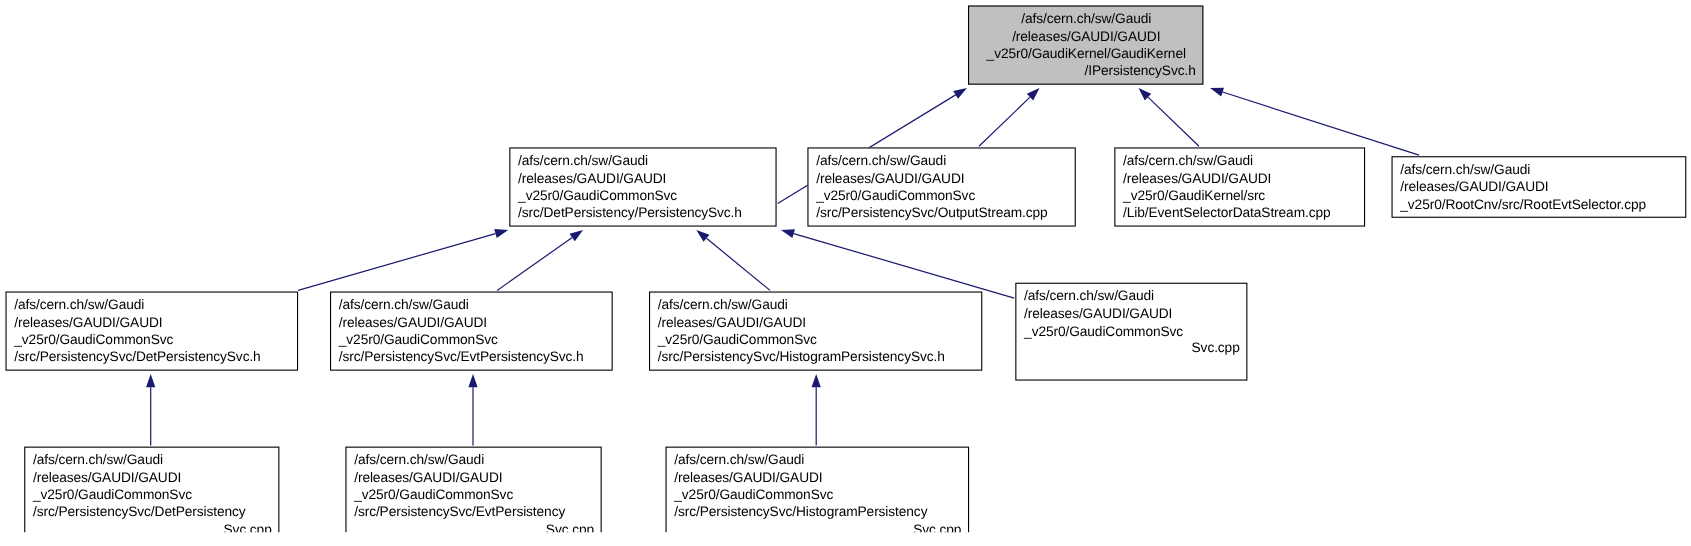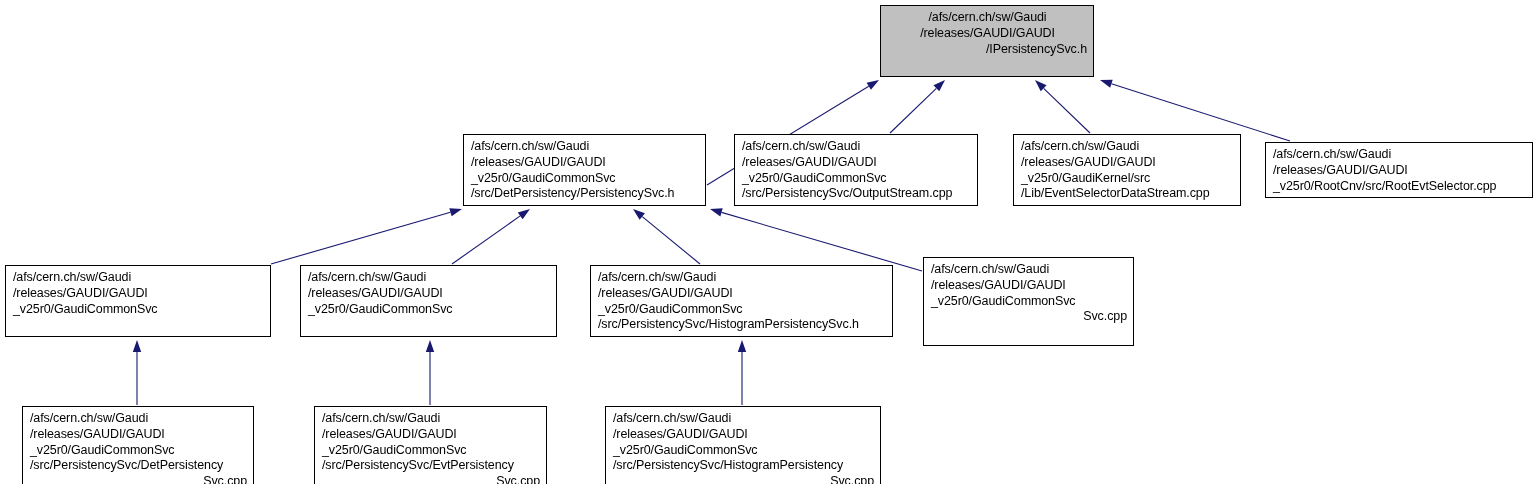--- a/index.html
+++ b/index.html
@@ -90,26 +90,26 @@
       <g>
         <line x1="430" y1="405" x2="430" y2="352" stroke="#191970" stroke-width="1.1"></line>
         <polygon points="430,340 434.2,352 425.8,352" fill="#191970"></polygon>
       </g>
       <g>
         <line x1="742" y1="405" x2="742" y2="352" stroke="#191970" stroke-width="1.1"></line>
         <polygon points="742,340 746.2,352 737.8,352" fill="#191970"></polygon>
       </g>
     </svg>
   <div id="node-layer">
-      <div class="node root" style="left: 880px; top: 5px; width: 214px; height: 72px; background: rgb(192, 192, 192); border-color: rgb(0, 0, 0); color: rgb(0, 0, 0);"><span class="ln">/afs/cern.ch/sw/Gaudi</span><span class="ln">/releases/GAUDI/GAUDI</span><span class="ln ctr">/IPersistencySvc.h</span></div>
+      <div class="node root" style="left: 880px; top: 5px; width: 214px; height: 72px; background: rgb(192, 192, 192); border-color: rgb(0, 0, 0); color: rgb(0, 0, 0);"><span class="ln">/afs/cern.ch/sw/Gaudi</span><span class="ln">/releases/GAUDI/GAUDI</span><span class="ln">_v25r0/GaudiKernel/GaudiKernel</span><span class="ln ctr">/IPersistencySvc.h</span></div>
       <div class="node" style="left: 463px; top: 134px; width: 243px; height: 72px; background: rgb(255, 255, 255); border-color: rgb(0, 0, 0); color: rgb(0, 0, 0);"><span class="ln">/afs/cern.ch/sw/Gaudi</span><span class="ln">/releases/GAUDI/GAUDI</span><span class="ln">_v25r0/GaudiCommonSvc</span><span class="ln">/src/DetPersistency/PersistencySvc.h</span></div>
       <div class="node" style="left: 734px; top: 134px; width: 244px; height: 72px; background: rgb(255, 255, 255); border-color: rgb(0, 0, 0); color: rgb(0, 0, 0);"><span class="ln">/afs/cern.ch/sw/Gaudi</span><span class="ln">/releases/GAUDI/GAUDI</span><span class="ln">_v25r0/GaudiCommonSvc</span><span class="ln">/src/PersistencySvc/OutputStream.cpp</span></div>
       <div class="node" style="left: 1013px; top: 134px; width: 228px; height: 72px; background: rgb(255, 255, 255); border-color: rgb(0, 0, 0); color: rgb(0, 0, 0);"><span class="ln">/afs/cern.ch/sw/Gaudi</span><span class="ln">/releases/GAUDI/GAUDI</span><span class="ln">_v25r0/GaudiKernel/src</span><span class="ln">/Lib/EventSelectorDataStream.cpp</span></div>
       <div class="node" style="left: 1265px; top: 142px; width: 268px; height: 56px; background: rgb(255, 255, 255); border-color: rgb(0, 0, 0); color: rgb(0, 0, 0);"><span class="ln">/afs/cern.ch/sw/Gaudi</span><span class="ln">/releases/GAUDI/GAUDI</span><span class="ln">_v25r0/RootCnv/src/RootEvtSelector.cpp</span></div>
-      <div class="node" style="left: 5px; top: 265px; width: 266px; height: 72px; background: rgb(255, 255, 255); border-color: rgb(0, 0, 0); color: rgb(0, 0, 0);"><span class="ln">/afs/cern.ch/sw/Gaudi</span><span class="ln">/releases/GAUDI/GAUDI</span><span class="ln">_v25r0/GaudiCommonSvc</span></div>
-      <div class="node" style="left: 300px; top: 265px; width: 257px; height: 72px; background: rgb(255, 255, 255); border-color: rgb(0, 0, 0); color: rgb(0, 0, 0);"><span class="ln">/afs/cern.ch/sw/Gaudi</span><span class="ln">/releases/GAUDI/GAUDI</span><span class="ln">_v25r0/GaudiCommonSvc</span></div>
+      <div class="node" style="left: 5px; top: 265px; width: 266px; height: 72px; background: rgb(255, 255, 255); border-color: rgb(0, 0, 0); color: rgb(0, 0, 0);"><span class="ln">/afs/cern.ch/sw/Gaudi</span><span class="ln">/releases/GAUDI/GAUDI</span><span class="ln">_v25r0/GaudiCommonSvc</span><span class="ln">/src/PersistencySvc/DetPersistencySvc.h</span></div>
+      <div class="node" style="left: 300px; top: 265px; width: 257px; height: 72px; background: rgb(255, 255, 255); border-color: rgb(0, 0, 0); color: rgb(0, 0, 0);"><span class="ln">/afs/cern.ch/sw/Gaudi</span><span class="ln">/releases/GAUDI/GAUDI</span><span class="ln">_v25r0/GaudiCommonSvc</span><span class="ln">/src/PersistencySvc/EvtPersistencySvc.h</span></div>
       <div class="node" style="left: 590px; top: 265px; width: 303px; height: 72px; background: rgb(255, 255, 255); border-color: rgb(0, 0, 0); color: rgb(0, 0, 0);"><span class="ln">/afs/cern.ch/sw/Gaudi</span><span class="ln">/releases/GAUDI/GAUDI</span><span class="ln">_v25r0/GaudiCommonSvc</span><span class="ln">/src/PersistencySvc/HistogramPersistencySvc.h</span></div>
       <div class="node" style="left: 923px; top: 257px; width: 211px; height: 89px; background: rgb(255, 255, 255); border-color: rgb(0, 0, 0); color: rgb(0, 0, 0);"><span class="ln">/afs/cern.ch/sw/Gaudi</span><span class="ln">/releases/GAUDI/GAUDI</span><span class="ln">_v25r0/GaudiCommonSvc</span><span class="ln ctr">Svc.cpp</span></div>
       <div class="node" style="left: 22px; top: 406px; width: 232px; height: 89px; background: rgb(255, 255, 255); border-color: rgb(0, 0, 0); color: rgb(0, 0, 0);"><span class="ln">/afs/cern.ch/sw/Gaudi</span><span class="ln">/releases/GAUDI/GAUDI</span><span class="ln">_v25r0/GaudiCommonSvc</span><span class="ln">/src/PersistencySvc/DetPersistency</span><span class="ln ctr">Svc.cpp</span></div>
       <div class="node" style="left: 314px; top: 406px; width: 233px; height: 89px; background: rgb(255, 255, 255); border-color: rgb(0, 0, 0); color: rgb(0, 0, 0);"><span class="ln">/afs/cern.ch/sw/Gaudi</span><span class="ln">/releases/GAUDI/GAUDI</span><span class="ln">_v25r0/GaudiCommonSvc</span><span class="ln">/src/PersistencySvc/EvtPersistency</span><span class="ln ctr">Svc.cpp</span></div>
       <div class="node" style="left: 605px; top: 406px; width: 276px; height: 89px; background: rgb(255, 255, 255); border-color: rgb(0, 0, 0); color: rgb(0, 0, 0);"><span class="ln">/afs/cern.ch/sw/Gaudi</span><span class="ln">/releases/GAUDI/GAUDI</span><span class="ln">_v25r0/GaudiCommonSvc</span><span class="ln">/src/PersistencySvc/HistogramPersistency</span><span class="ln ctr">Svc.cpp</span></div>
     </div>
 </div>
 
 </body></html>

